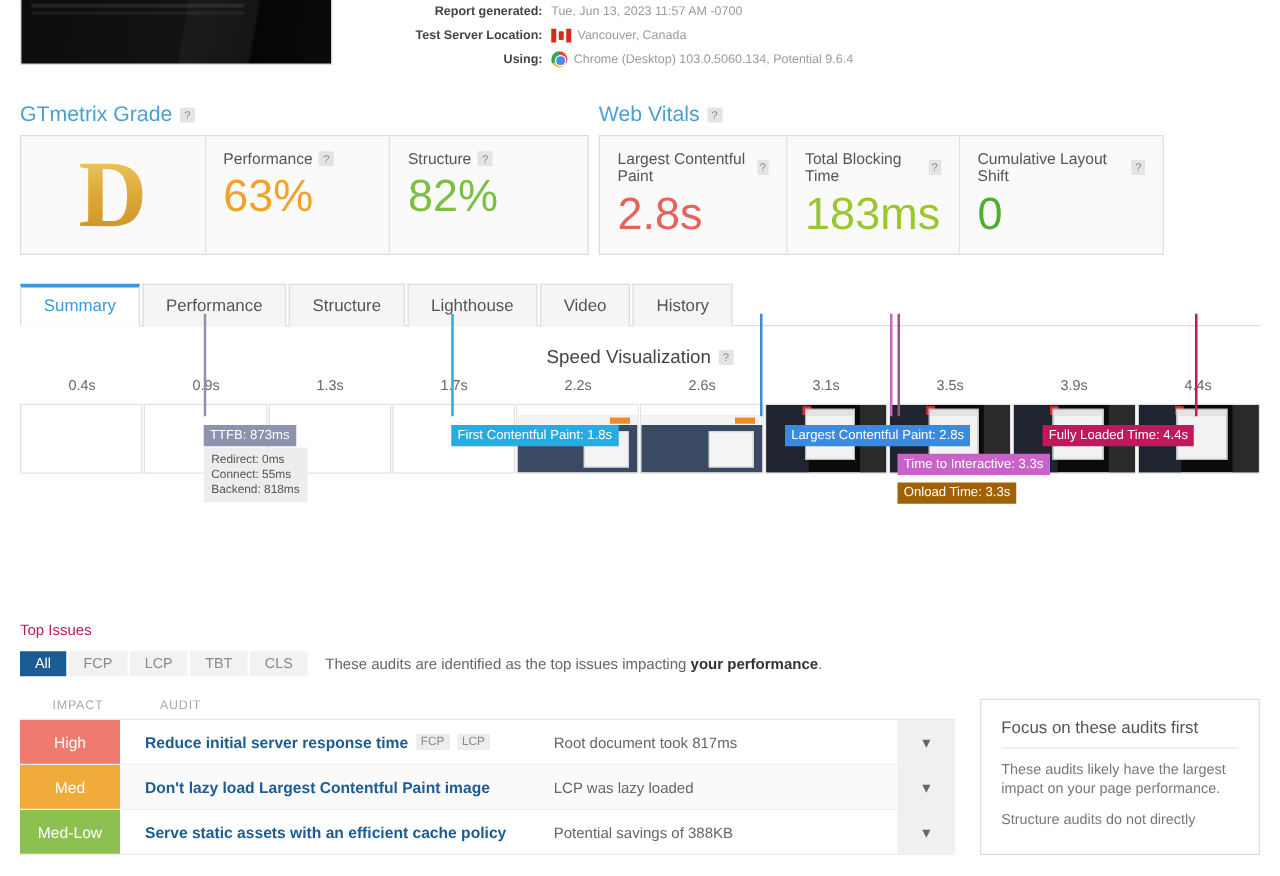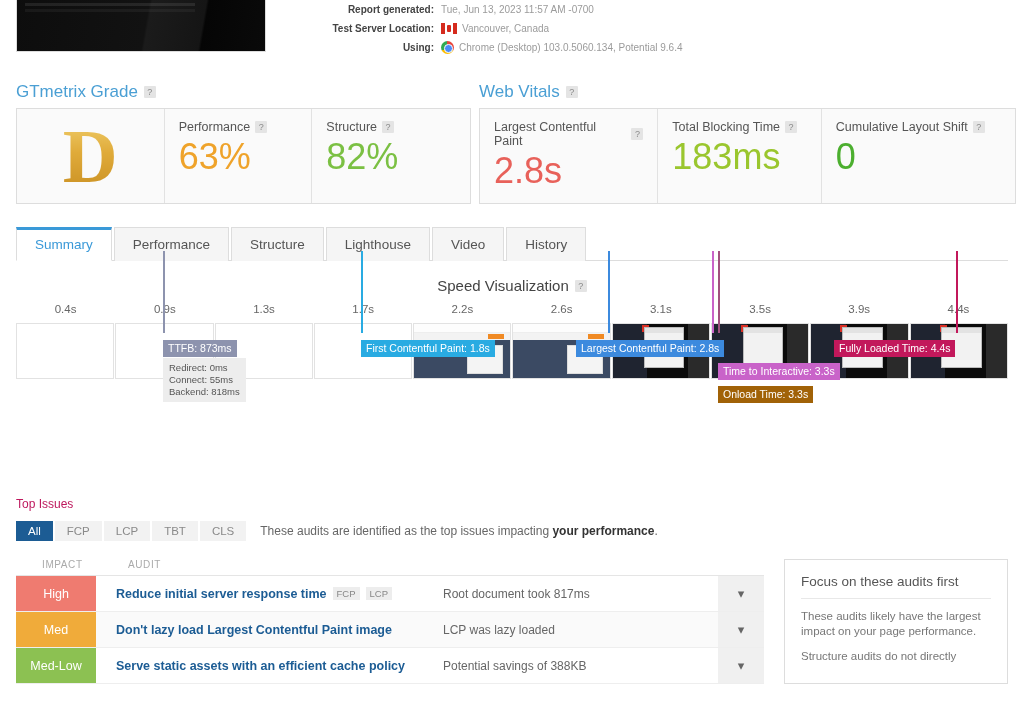--- a/index.html
+++ b/index.html
@@ -44,21 +44,21 @@
     position:relative;
   }
   .chrome-icon::after{
     content:"";position:absolute;left:3.2px;top:3.2px;width:6.6px;height:6.6px;
     border-radius:50%;background:#4a8cf7;border:1.2px solid #fff;
   }
 
   
   .panels { display:flex; padding:0 16px; margin-top:12px; }
   .panel-left { width:455px; }
-  .panel-right { width:537px; margin-left:8px; }
+  .panel-right { width:452px; margin-left:8px; }
   .panel-title { color:#4a9fd4; font-size:17px; margin-bottom:6px; display:flex; align-items:center; gap:6px;}
   .qmark {
     display:inline-block; background:#e4e4e4; color:#8a8a8a; font-size:9px;
     width:12px; height:12px; line-height:12px; text-align:center; border-radius:1px;
     font-family:"Liberation Sans", sans-serif; cursor:help;
   }
   .score-box { display:flex; border:1px solid #ddd; background:#fafafa; height:96px; }
   .score-cell { border-right:1px solid #e2e2e2; padding:11px 14px 0 14px; position:relative; }
   .score-cell:last-child { border-right:none; }
   .cell-label { font-size:12.5px; color:#555; display:flex; align-items:center; gap:5px; }
@@ -360,21 +360,21 @@
   <div class="vmark" style="left:702px;background:#a0517f;"></div>
   <div class="vmark" style="left:940px;background:#c2185b;"></div>
 
   <div class="badge badge-gray" style="left:147px;top:63px;">TTFB: 873ms</div>
   <div class="ttfb-detail" style="left:147px;top:81px;">
     <div>Redirect: 0ms</div>
     <div>Connect: 55ms</div>
     <div>Backend: 818ms</div>
   </div>
   <div class="badge badge-blue" style="left:345px;top:63px;">First Contentful Paint: 1.8s</div>
-  <div class="badge badge-dblue" style="left:560px;top:63px;text-align:right;">Largest Contentful Paint: 2.8s</div>
+  <div class="badge badge-dblue" style="left:612px;top:63px;text-align:right;">Largest Contentful Paint: 2.8s</div>
   <div class="badge badge-pink" style="left:702px;top:86px;">Time to Interactive: 3.3s</div>
   <div class="badge badge-plum" style="left:702px;top:109px;">Onload Time: 3.3s</div>
   <div class="badge badge-crim" style="left:818px;top:63px;">Fully Loaded Time: 4.4s</div>
 </div>
 
 <div class="ti-wrap" style="margin-top:118px;">
   <div class="ti-title">Top Issues</div>
 
   <div class="ti-filters">
     <div class="chip active">All</div>

